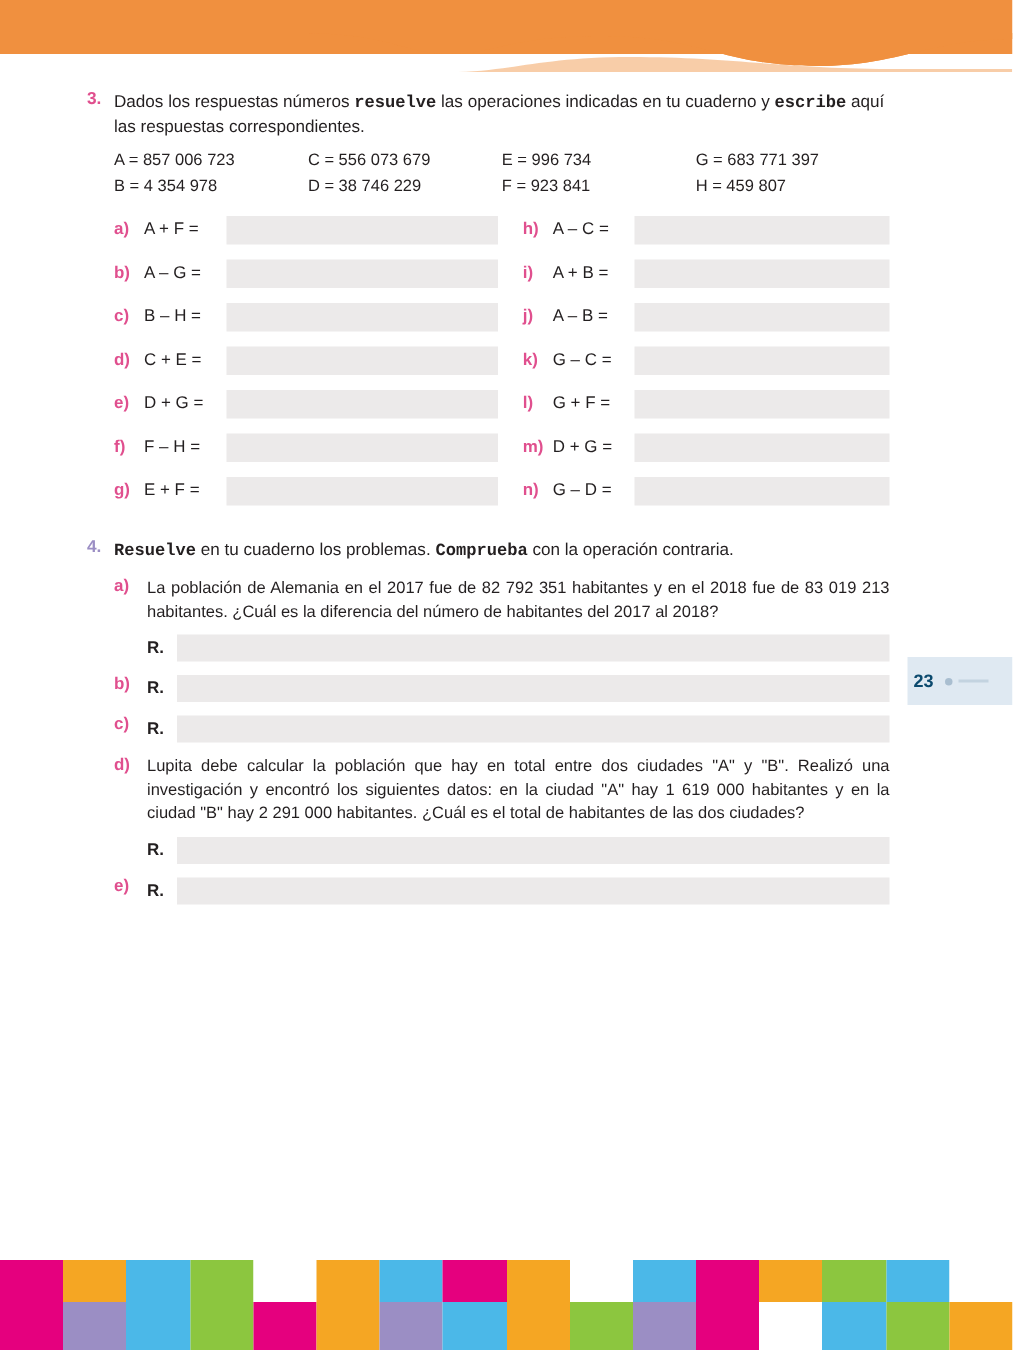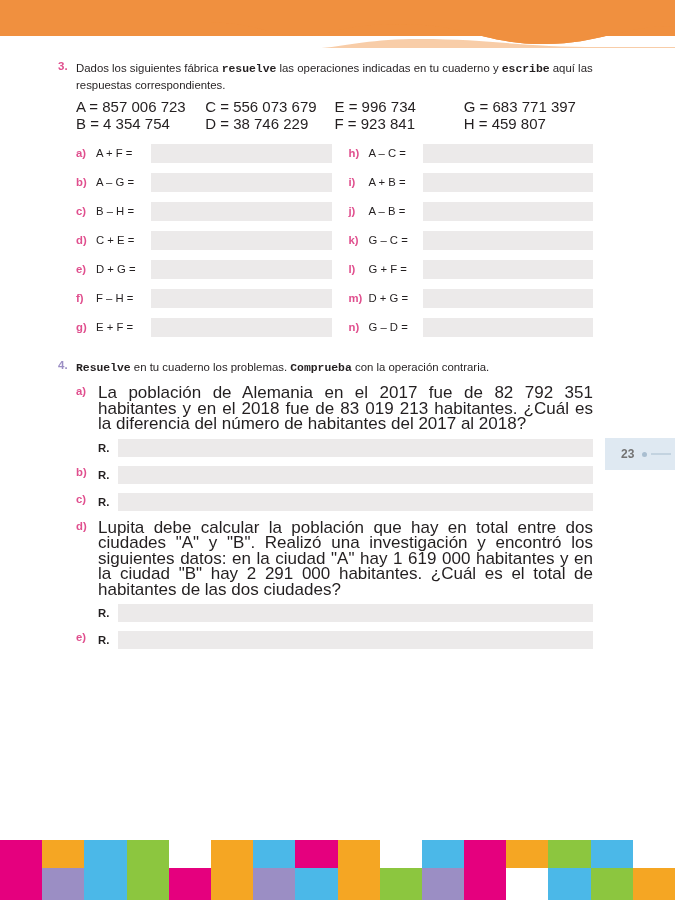--- a/index.html
+++ b/index.html
@@ -65,21 +65,21 @@
   .ex-text {
     font-size: 11.4px;
     line-height: 16px;
     color: #231f20;
   }
   .ex-text b { font-weight: bold; font-family: Liberation Mono, monospace; }
 
   
   .values {
     margin-top: 6px;
-    font-size: 15px;
+    font-size: 11px;
     line-height: 16.5px;
     color: #231f20;
   }
   .values .row { display: flex; }
   .values .cell { width: 132px; }
 
   
   .ops {
     margin-top: 10px;
     display: flex;
@@ -122,21 +122,21 @@
   }
   .sub-label {
     position: absolute;
     left: 0;
     top: 0;
     font-weight: bold;
     color: #e04f8e;
     font-size: 11.3px;
   }
   .sub-text {
-    font-size: 17px;
+    font-size: 11px;
     line-height: 15.5px;
     text-align: justify;
     color: #231f20;
   }
   .answer-row {
     display: flex;
     align-items: center;
     margin-top: 7px;
   }
   .answer-label {
@@ -158,22 +158,22 @@
     top: 438px;
     width: 70px;
     height: 32px;
     background: #dfe9f2;
     display: flex;
     align-items: center;
   }
   .page-tab .num {
     font-size: 12px;
     font-weight: bold;
-    color: #737373;
-    margin-left: 16px;
+    color: #0c4a6e;
+    margin-left: 4px;
   }
   .page-tab .dots {
     margin-left: 8px;
     display: flex;
     gap: 4px;
     align-items: center;
   }
   .page-tab .dot {
     width: 5px; height: 5px; border-radius: 50%;
     background: #a9bed0;
@@ -216,32 +216,32 @@
     <span class="dot"></span>
     <span class="dash"></span>
   </span>
 </div>
 
 <div class="page">
 
   <div class="exercise">
     <span class="ex-num">3.</span>
     <div class="ex-text">
-      <span>Dados los siguientes fábrica </span><b>resuelve</b><span> las operaciones indicadas en tu cuaderno y </span><b>escribe</b><span> aquí las respuestas correspondientes.</span>
+      <span>Dados los respuestas números </span><b>resuelve</b><span> las operaciones indicadas en tu cuaderno y </span><b>escribe</b><span> aquí las respuestas correspondientes.</span>
     </div>
 
     <div class="values">
       <div class="row">
         <span class="cell">A = 857 006 723</span>
         <span class="cell">C = 556 073 679</span>
         <span class="cell">E = 996 734</span>
         <span class="cell">G = 683 771 397</span>
       </div>
       <div class="row">
-        <span class="cell">B = 4 354 754</span>
+        <span class="cell">B = 4 354 978</span>
         <span class="cell">D = 38 746 229</span>
         <span class="cell">F = 923 841</span>
         <span class="cell">H = 459 807</span>
       </div>
     </div>
 
     <div class="ops">
       <div class="ops-col">
         <div class="op-row">
           <span class="op-label">a)</span>

